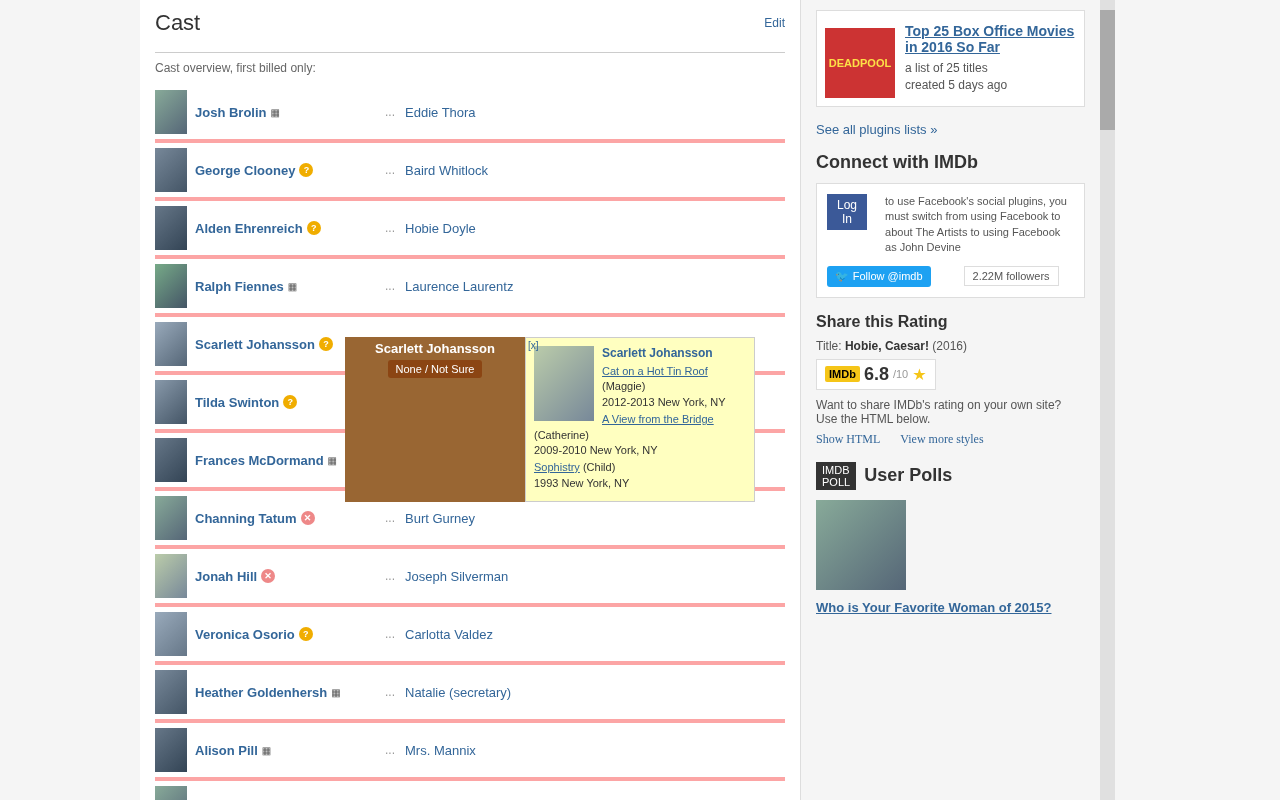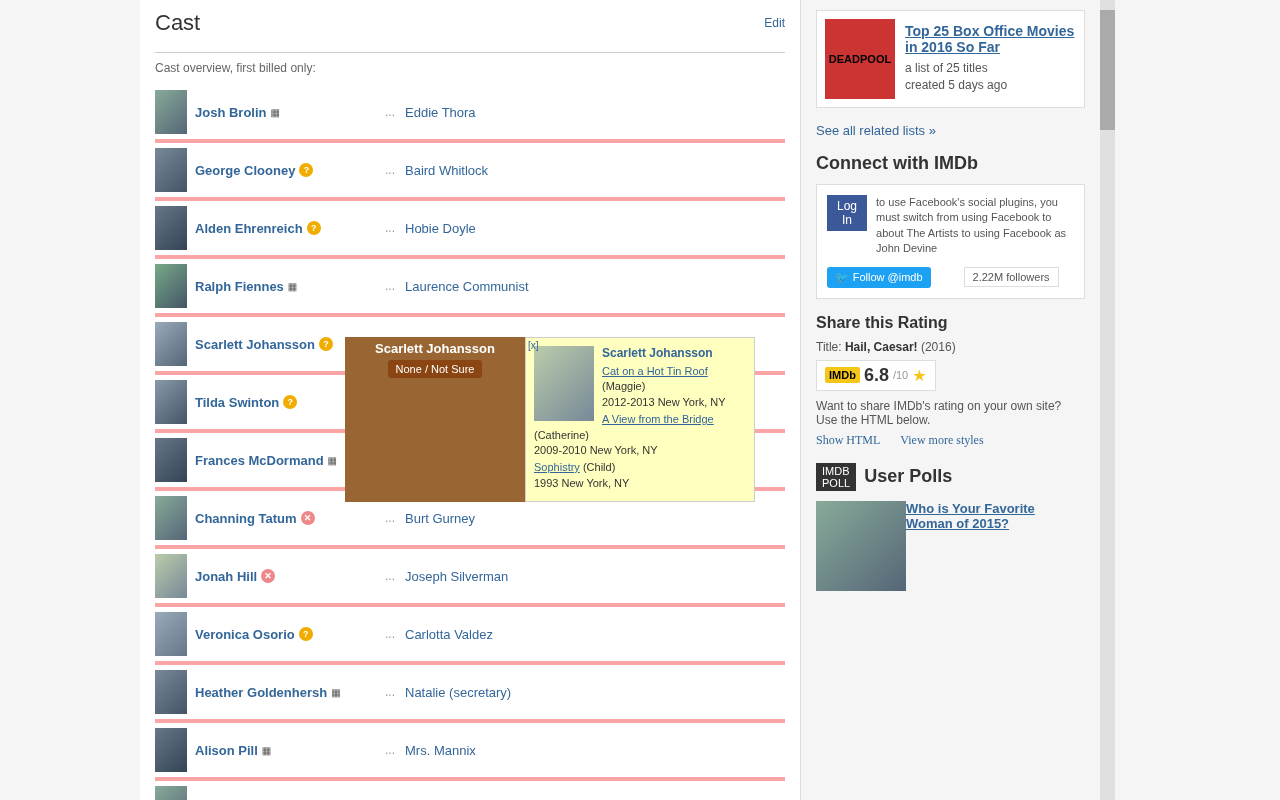--- a/index.html
+++ b/index.html
@@ -229,29 +229,30 @@
     .sidebar-list-item {
       display: flex;
       gap: 10px;
       margin-bottom: 15px;
       background: #fff;
       padding: 8px;
       border: 1px solid #ddd;
     }
     .sidebar-list-img {
       width: 70px;
-      height: 80px;
+      height: 70px;
       background: #c33;
       display: flex;
       align-items: center;
       justify-content: center;
-      color: #000000;
+      color: #fde047;
       font-size: 18px;
       font-weight: bold;
       flex-shrink: 0;
+      margin-top: 9px;
     }
     .sidebar-list-info {
       display: flex;
       flex-direction: column;
       justify-content: center;
     }
     .sidebar-list-title {
       color: #336699;
       font-weight: bold;
       font-size: 14px;
@@ -392,20 +393,22 @@
       color: #fff;
       padding: 2px 6px;
       font-size: 11px;
     }
     .polls-title {
       font-size: 18px;
       font-weight: bold;
     }
     .poll-item {
       display: flex;
+      gap: 10px;
+      flex-direction: column;
     }
     .poll-img {
       width: 90px;
       height: 90px;
       background: linear-gradient(135deg, #8a9, #567);
       flex-shrink: 0;
     }
     .poll-text {
       font-size: 13px;
       color: #336699;
@@ -473,21 +476,21 @@
         </div>
         <div class="cast-row">
           <div class="actor-thumb">
             <div class="actor-thumb-img thumb-4"></div>
           </div>
           <div class="actor-name-col">
             <a class="actor-name" href="#">Ralph Fiennes</a>
             <span class="icon-small">▦</span>
           </div>
           <div class="ellipsis-col">...</div>
-          <div class="role-col"><a class="role-link" href="#">Laurence Communist</a></div>
+          <div class="role-col"><a class="role-link" href="#">Laurence Laurentz</a></div>
         </div>
         <div class="cast-row">
           <div class="actor-thumb">
             <div class="actor-thumb-img thumb-5"></div>
           </div>
           <div class="actor-name-col">
             <a class="actor-name" href="#">Scarlett Johansson</a>
             <span class="badge-q">?</span>
           </div>
           <div class="ellipsis-col">...</div>
@@ -608,44 +611,44 @@
     <div class="sidebar-list-item">
       <div class="sidebar-list-img">
         <span style="font-size:11px; text-align:center; padding:4px;">DEADPOOL</span>
       </div>
       <div class="sidebar-list-info">
         <a class="sidebar-list-title" href="#">Top 25 Box Office Movies in 2016 So Far</a>
         <div class="sidebar-list-meta">a list of 25 titles</div>
         <div class="sidebar-list-meta">created 5 days ago</div>
       </div>
     </div>
-    <a class="see-all-link" href="#">See all related lists »</a>
+    <a class="see-all-link" href="#">See all plugins lists »</a>
 
     
     <div class="sidebar-section-title">Connect with IMDb</div>
     <div class="connect-box">
-      <div style="display:flex; align-items:flex-start; gap:1px; margin-bottom:8px;">
+      <div style="display:flex; align-items:flex-start; gap:10px; margin-bottom:8px;">
         <button class="login-btn">Log In</button>
         <span style="font-size:11px; color:#555; line-height:1.4;">to use Facebook's social plugins, you must switch from using Facebook to about The Artists to using Facebook as John Devine</span>
       </div>
       <div class="twitter-follow">
         <button class="tw-btn">
           <span>🐦</span>
           <span>Follow @imdb</span>
         </button>
         <span class="tw-followers">2.22M followers</span>
       </div>
     </div>
 
     
     <div class="share-section">
       <div class="share-title">Share this Rating</div>
       <div class="rating-title-line">
         <span>Title:</span>
-        <span class="movie-title-bold">Hail, Caesar!</span>
+        <span class="movie-title-bold">Hobie, Caesar!</span>
         <span>(2016)</span>
       </div>
       <div class="rating-badge">
         <span class="imdb-logo-small">IMDb</span>
         <span class="rating-number">6.8</span>
         <span class="rating-denom">/10</span>
         <span class="star-icon">★</span>
       </div>
       <div class="share-text">Want to share IMDb's rating on your own site? Use the HTML below.</div>
       <div class="share-links">

